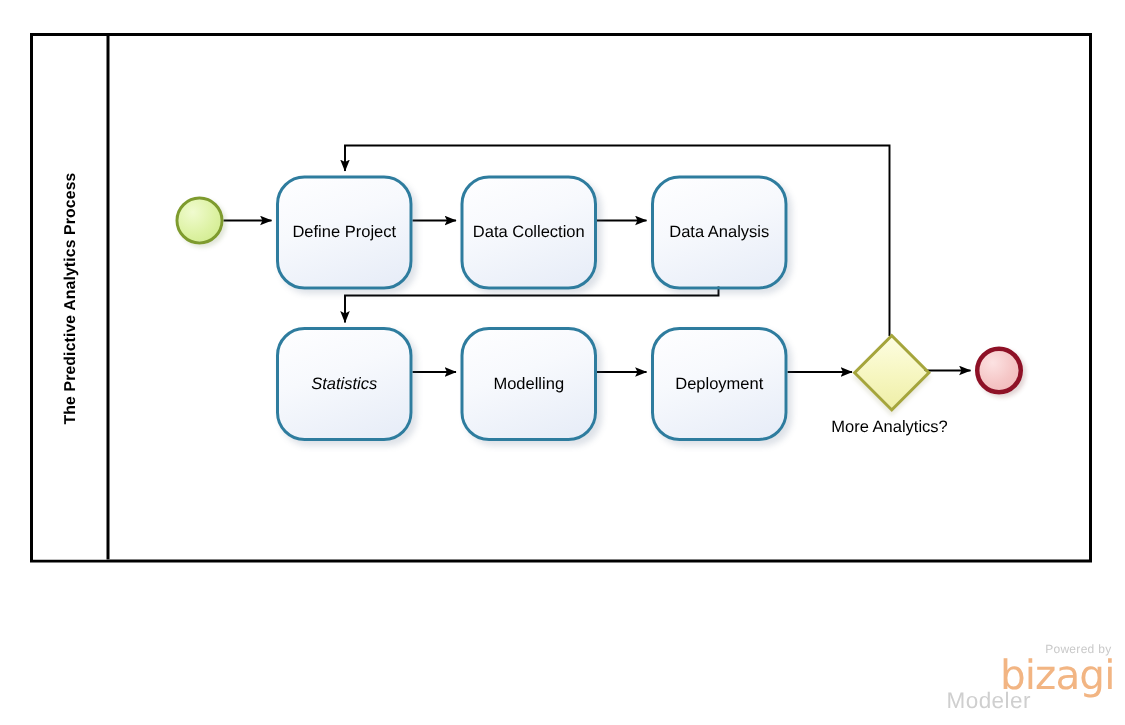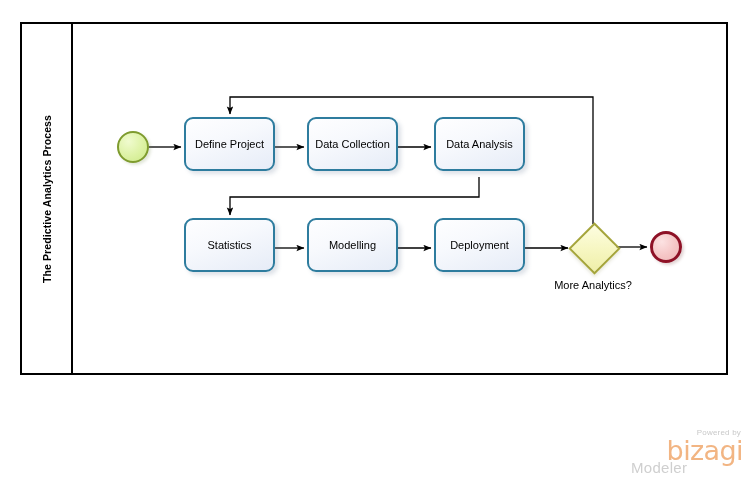--- a/index.html
+++ b/index.html
@@ -110,43 +110,43 @@
     width: 170px;
     text-align: center;
     font-size: 11px;
     color: #000000;
     white-space: nowrap;
   }
 
   
   .task {
     position: absolute;
-    width: 91px; height: 54px;
+    width: 91px; height: 76px;
     border: 2px solid #2E7C9E;
-    border-radius: 9px;
+    border-radius: 19px;
     box-sizing: border-box;
     background: linear-gradient(160deg, #FEFEFF 0%, #F7F9FD 40%, #E6ECF7 100%);
     box-shadow: 3px 3px 4px rgba(90,110,140,0.20);
     display: flex;
     align-items: center;
     justify-content: center;
     text-align: center;
   }
   .task-label {
     font-size: 11px;
     color: #000000;
     line-height: 1.15;
     padding: 0 3px;
     font-family: "Liberation Sans", sans-serif;
   }
 
   .t-define      { left: 184px; top: 117px; }
   .t-collection  { left: 307px; top: 117px; }
   .t-analysis    { left: 434px; top: 117px; }
-  .t-statistics  { left: 184px; top: 218px; }
+  .t-statistics  { left: 184px; top: 218px; font-style: italic; }
   .t-modelling   { left: 307px; top: 218px; }
   .t-deployment  { left: 434px; top: 218px; }
 
   
   .logo {
     position: absolute;
     left: 625px; top: 428px;
     width: 118px; height: 50px;
     text-align: right;
   }

